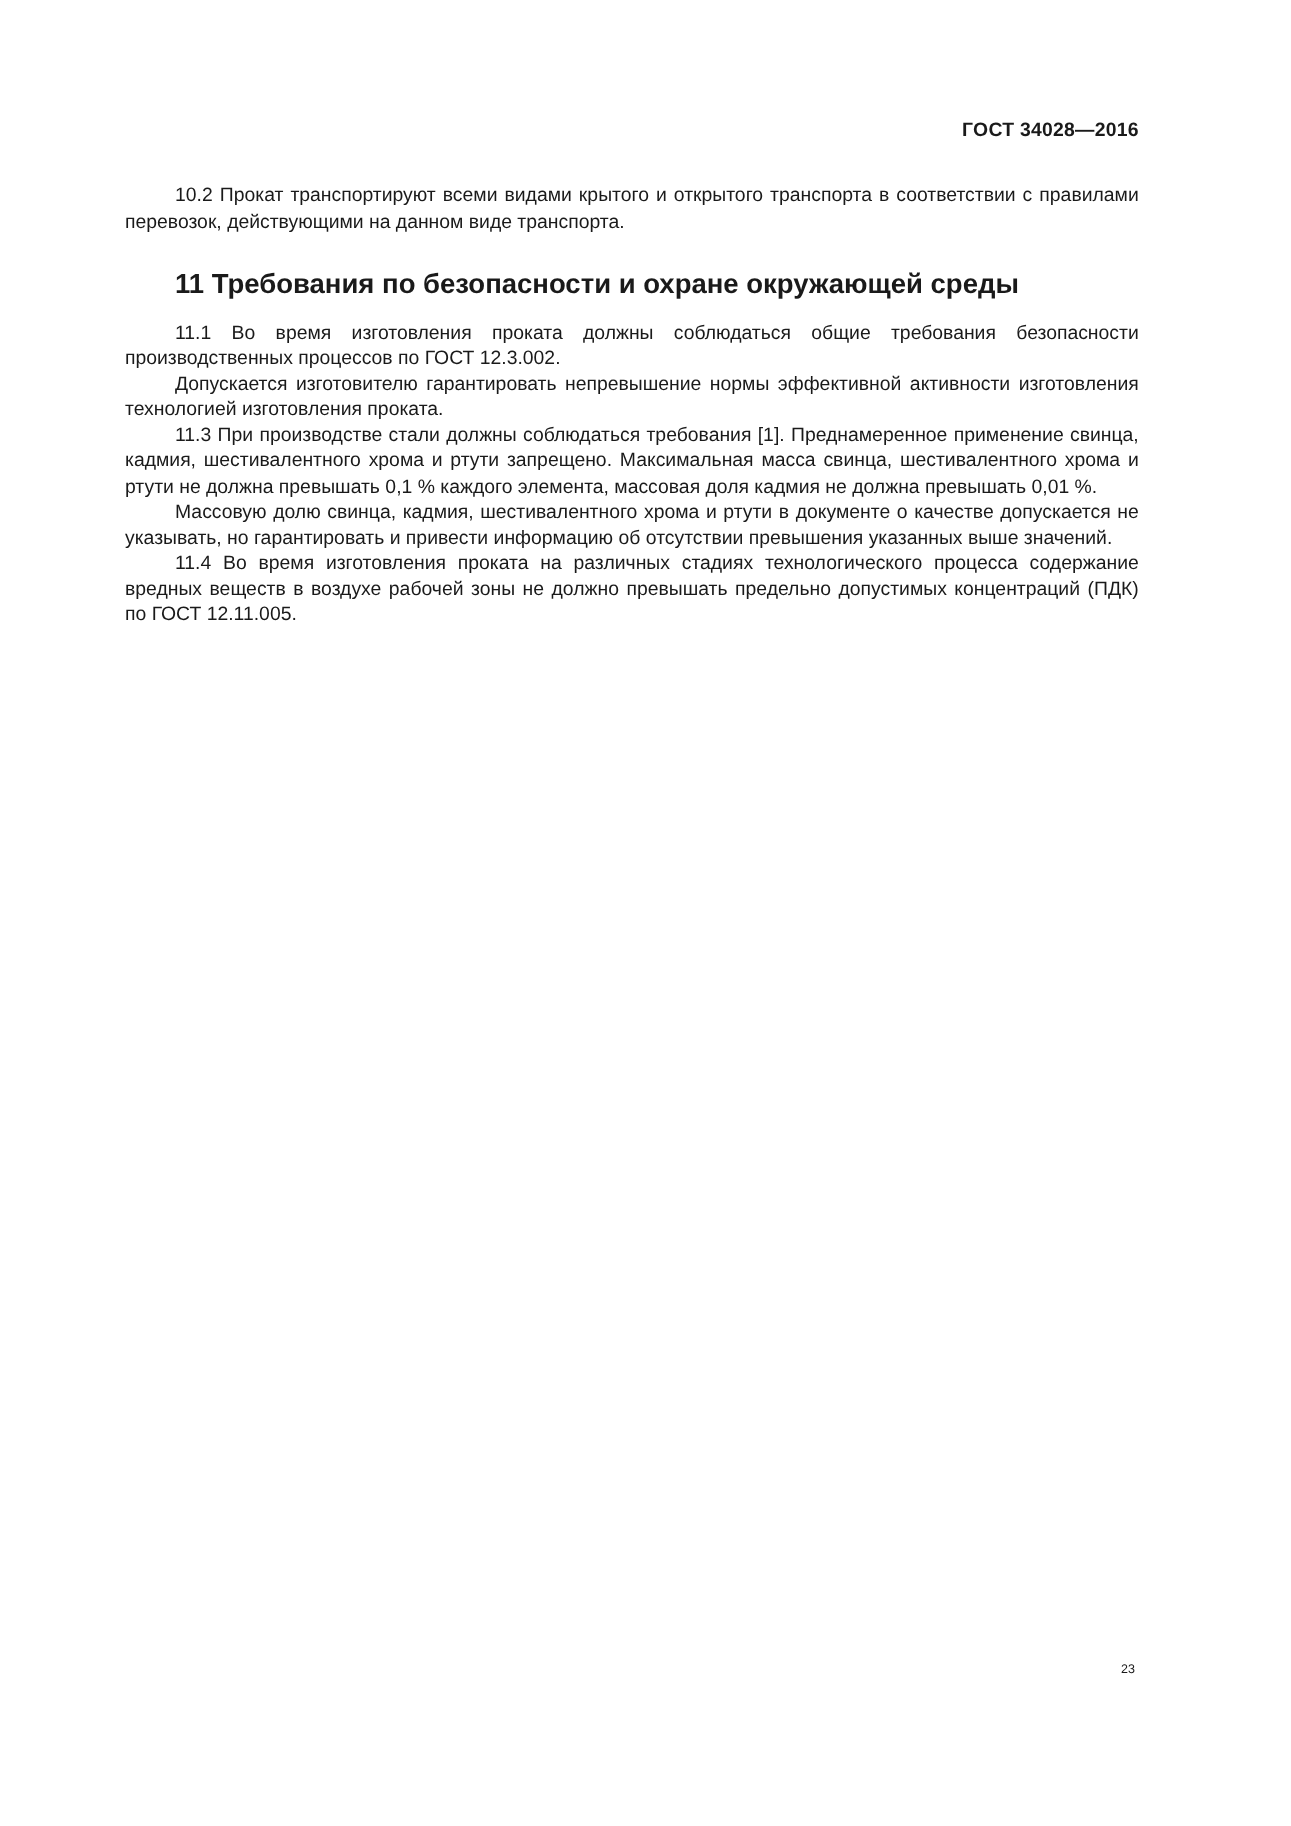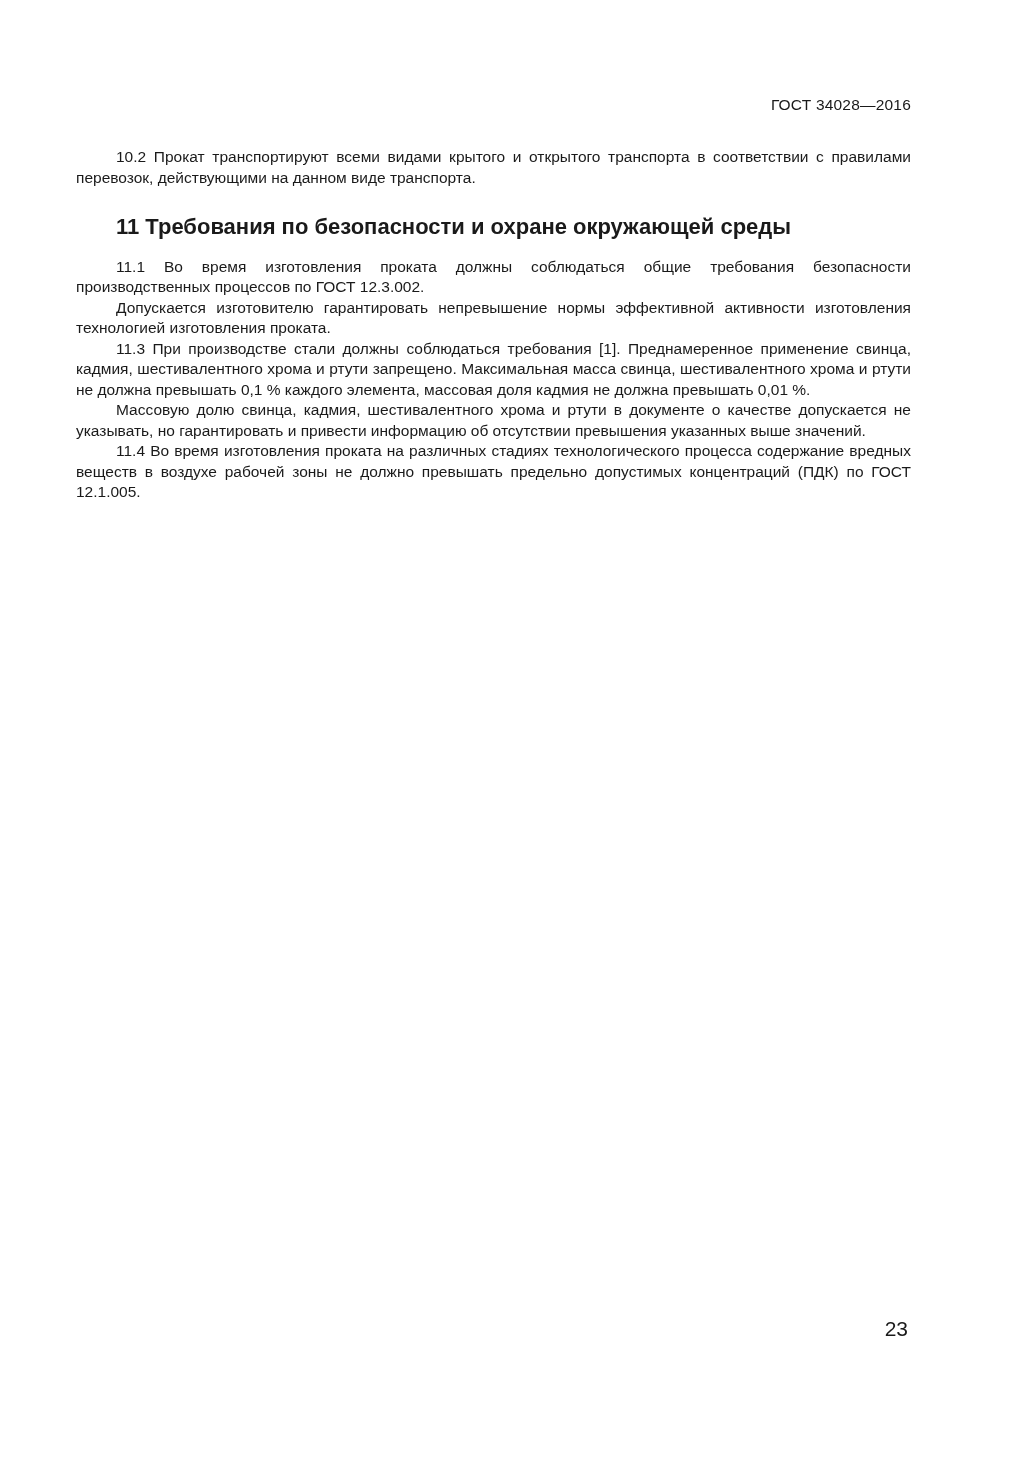--- a/index.html
+++ b/index.html
@@ -13,46 +13,47 @@
     height: 1461px;
     background: #ffffff;
     font-family: "Liberation Sans", "DejaVu Sans", sans-serif;
     color: #1a1a1a;
     box-sizing: border-box;
     padding: 96px 122px 0 76px;
     overflow: hidden;
   }
   .doc-header {
     text-align: right;
-    font-weight: normal;
+    font-weight: bold;
     font-size: 15.5px;
     letter-spacing: 0.2px;
     margin-bottom: 33px;
   }
   .body-text {
     font-size: 15.5px;
     line-height: 20.5px;
     text-align: justify;
+    margin-left: 24px;
   }
   .para {
     margin: 0;
     text-indent: 40px;
   }
   .section-heading {
     font-size: 22px;
     font-weight: bold;
     margin: 29px 0 19px 0;
     padding-left: 40px;
     text-align: left;
   }
   .page-number {
     position: absolute;
     right: 125px;
     bottom: 120px;
-    font-size: 21px;
+    font-size: 10px;
   }
 </style>
 </head>
 <body>
 
 <div class="page">
 
   <div class="doc-header">ГОСТ 34028—2016</div>
 
   <div class="body-text">
@@ -63,19 +64,19 @@
 
     <p class="para">11.1 Во время изготовления проката должны соблюдаться общие требования безопасности производственных процессов по ГОСТ 12.3.002.</p>
 
 
     <p class="para">Допускается изготовителю гарантировать непревышение нормы эффективной активности изготовления технологией изготовления проката.</p>
 
     <p class="para">11.3 При производстве стали должны соблюдаться требования [1]. Преднамеренное применение свинца, кадмия, шестивалентного хрома и ртути запрещено. Максимальная масса свинца, шестивалентного хрома и ртути не должна превышать 0,1 % каждого элемента, массовая доля кадмия не должна превышать 0,01 %.</p>
 
     <p class="para">Массовую долю свинца, кадмия, шестивалентного хрома и ртути в документе о качестве допускается не указывать, но гарантировать и привести информацию об отсутствии превышения указанных выше значений.</p>
 
-    <p class="para">11.4 Во время изготовления проката на различных стадиях технологического процесса содержание вредных веществ в воздухе рабочей зоны не должно превышать предельно допустимых концентраций (ПДК) по ГОСТ 12.1.005.</p>
+    <p class="para">11.4 Во время изготовления проката на различных стадиях технологического процесса содержание вредных веществ в воздухе рабочей зоны не должно превышать предельно допустимых концентраций (ПДК) по ГОСТ 12.11.005.</p>
 
   </div>
 
   <div class="page-number">23</div>
 
 </div>
 
 </body></html>

